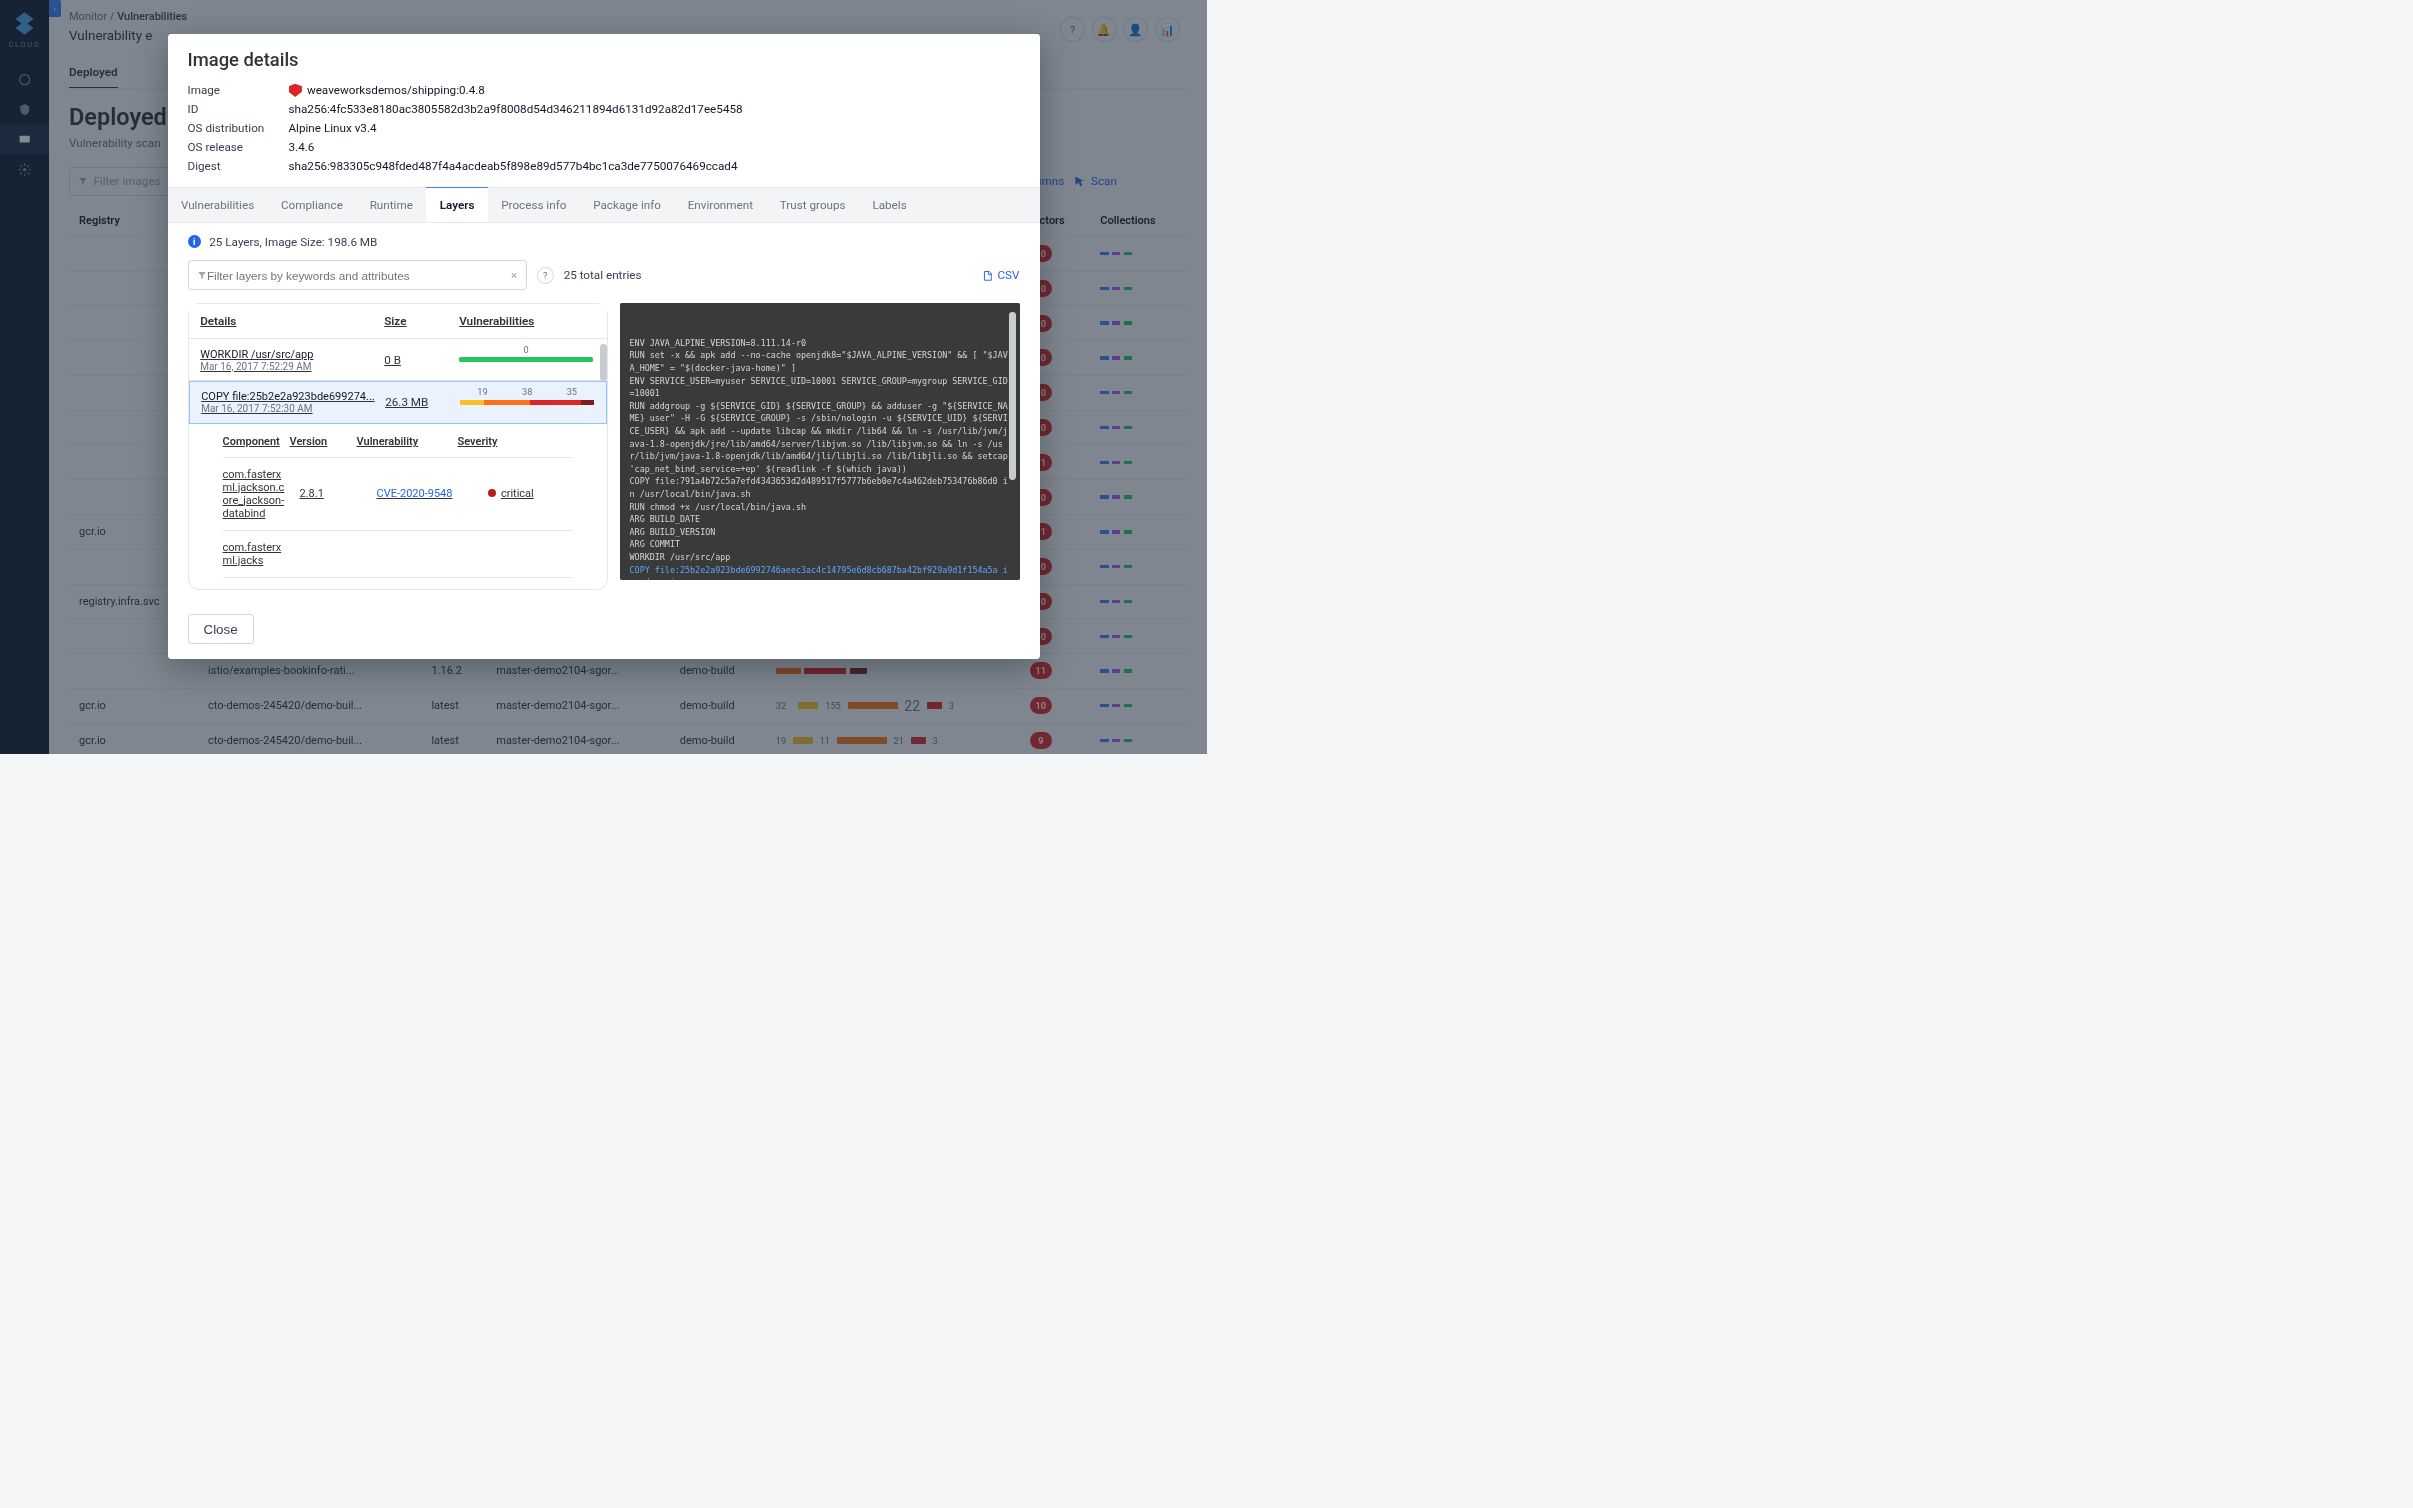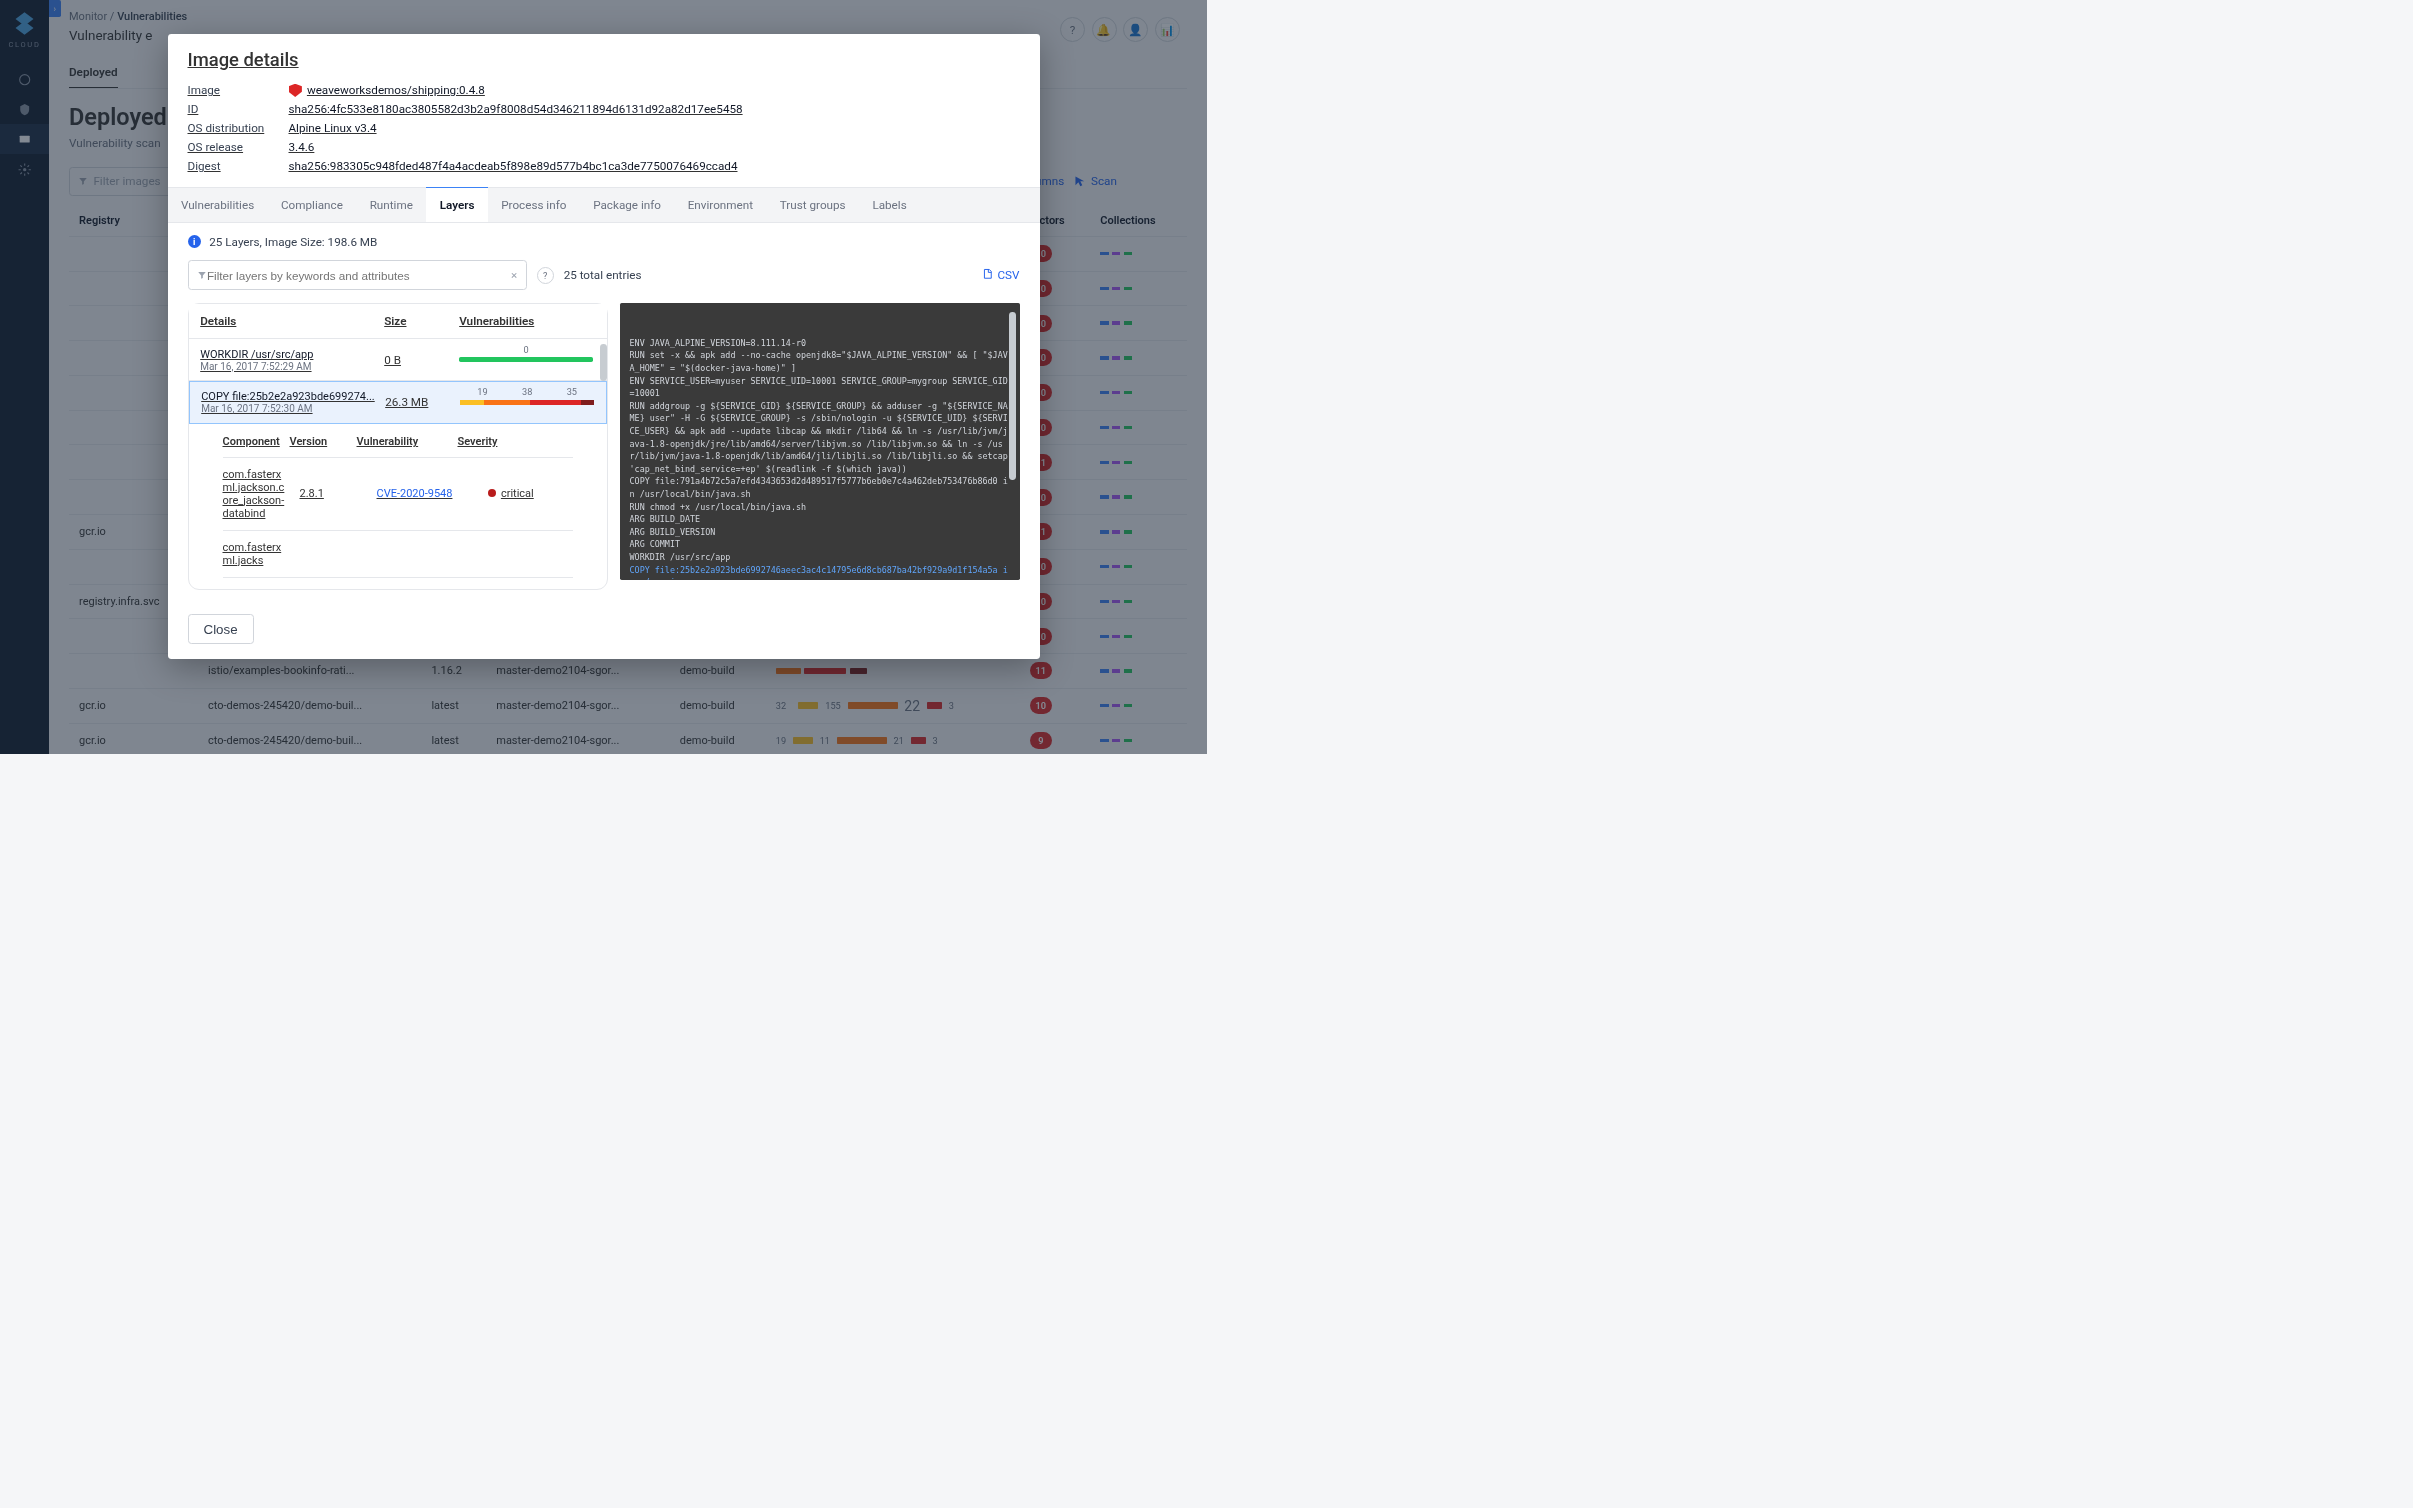--- a/index.html
+++ b/index.html
@@ -162,21 +162,20 @@
   padding-top: 34px;
 }
 .modal {
   width: 872px;
   background: #fff;
   border-radius: 3.4px;
   box-shadow: 0 8.4px 34px rgba(0,0,0,0.3);
 }
 .modal-header {
   padding: 15px 20px 13.4px;
-  text-decoration: underline;
 }
 .modal-title { font-size: 18.4px; font-weight: 500; }
 .modal-body { padding: 0 20px 13.4px; }
 .meta-grid {
   display: grid;
   grid-template-columns: 101px 1fr;
   row-gap: 5px;
   font-size: 11.7px;
   margin-top: 13.4px;
 }
@@ -258,21 +257,21 @@
   border-radius: 50%;
   display: flex;
   align-items: center;
   justify-content: center;
   color: #6b7280;
   font-size: 9.2px;
 }
 .csv-link {
   color: #2563eb;
   display: flex;
-  align-items: flex-start;
+  align-items: flex-end;
   gap: 4px;
   cursor: pointer;
 }
 
 .panes {
   display: flex;
   gap: 11.7px;
 }
 .left-pane { flex: 1; border: 0.8px solid #e5e7eb; border-radius: 11px; text-decoration: underline; }
 .lhead {

